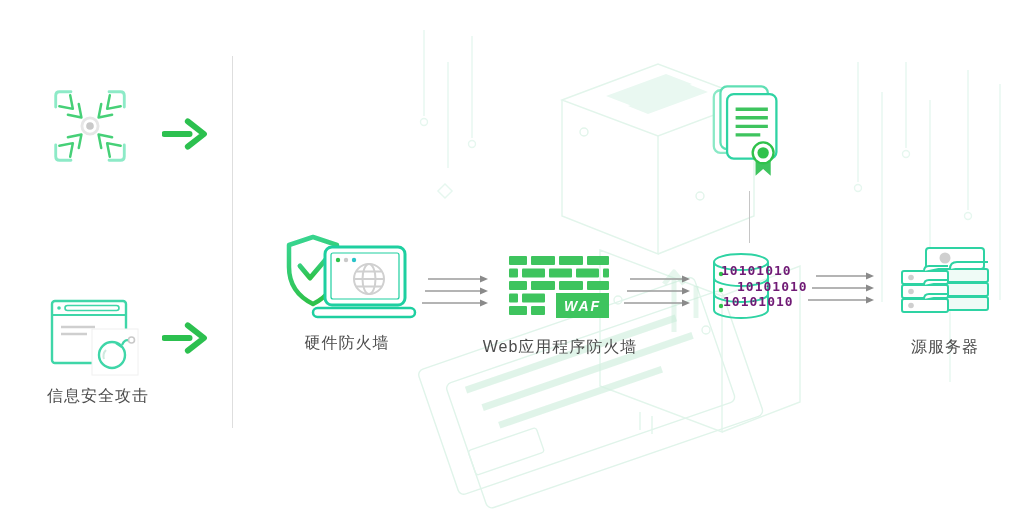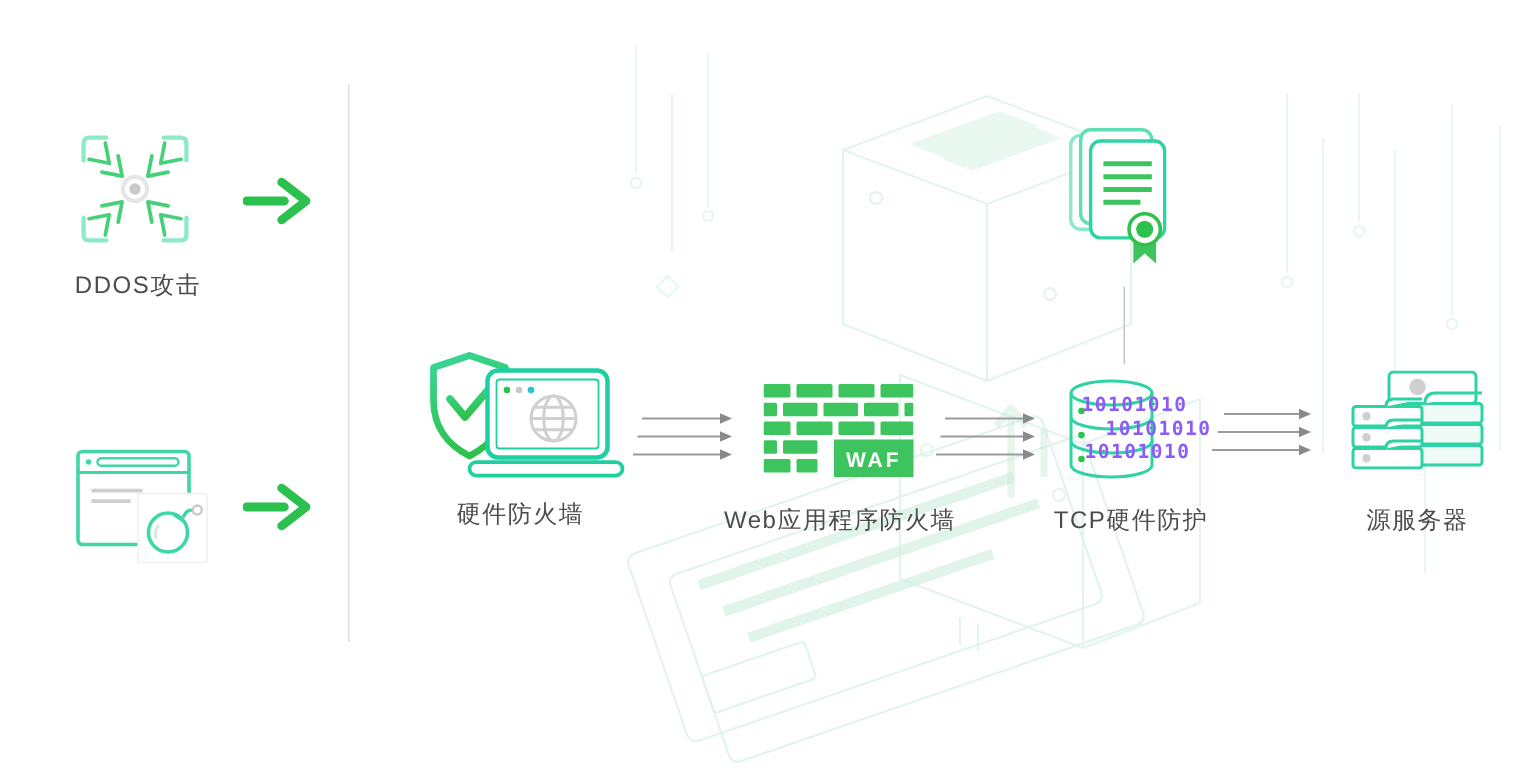--- a/index.html
+++ b/index.html
@@ -9,21 +9,21 @@
   .node{position:absolute;z-index:2;}
   .lbl{position:absolute;z-index:3;font-size:16px;color:#4c4c4c;text-align:center;
        letter-spacing:1px;white-space:nowrap;}
   .divider{position:absolute;z-index:1;width:1px;background:#dedede;}
   .connector{position:absolute;z-index:1;width:1px;background:#c6c6c6;}
   .waf-wall{position:absolute;z-index:2;}
   .waf-badge{position:absolute;right:0;bottom:0;width:53px;height:25px;background:#3ec45e;
              color:#ffffff;font-size:14px;font-weight:bold;letter-spacing:2px;
              display:flex;align-items:center;justify-content:center;}
   .binary{position:absolute;z-index:3;font-family:"DejaVu Sans Mono",monospace;
-          font-size:13px;font-weight:600;color:#8b5cf6;letter-spacing:1px;white-space:nowrap;}
+          font-size:13px;font-weight:600;color:#701a75;letter-spacing:1px;white-space:nowrap;}
 </style>
 </head>
 <body>
 
 <div class="stage">
 
   <svg class="bg" width="1024" height="512" viewBox="0 0 1024 512">
     <g stroke="#e2f5eb" stroke-width="1.4" fill="none">
 
       <path d="M562,100 L658,64 L754,100 L658,136 Z"></path>
@@ -93,40 +93,40 @@
       <path d="M65.2,30.2 L51,33 L53.8,18.8"></path>
       <path d="M74.2,21.2 L60,24 L62.8,9.8"></path>
       <path d="M18.8,53.8 L33,51 L30.2,65.2"></path>
       <path d="M9.8,62.8 L24,60 L21.2,74.2"></path>
       <path d="M65.2,53.8 L51,51 L53.8,65.2"></path>
       <path d="M74.2,62.8 L60,60 L62.8,74.2"></path>
     </g>
     <circle cx="42" cy="42" r="8.5" fill="#ffffff" stroke="#e6e6e6" stroke-width="3"></circle>
     <circle cx="42" cy="42" r="4" fill="#c9c9c9"></circle>
   </svg>
-  <div class="lbl" style="left:32px;top:180px;width:120px;">DDOS攻击</div>
 
   <svg class="node" style="left:162px;top:116px;" width="48" height="36" viewBox="0 0 52 40">
     <path d="M2,20 H30" stroke="#2cc04f" stroke-width="6.5" stroke-linecap="round" fill="none"></path>
     <path d="M28,6 L46,20 L28,34" stroke="#2cc04f" stroke-width="6.5" fill="none" stroke-linecap="round" stroke-linejoin="round"></path>
   </svg>
 
   <svg class="node" style="left:50px;top:295px;" width="90" height="82" viewBox="0 0 90 82">
     <rect x="2" y="6" width="74" height="62" rx="3" fill="#ffffff" stroke="#3fd6a8" stroke-width="2.4"></rect>
     <path d="M2,20 H76" stroke="#3fd6a8" stroke-width="2"></path>
     <circle cx="9" cy="13" r="1.8" fill="#3fd6a8"></circle>
     <rect x="15" y="10.5" width="54" height="5" rx="2.5" fill="none" stroke="#3fd6a8" stroke-width="1.6"></rect>
     <path d="M11,32 H45 M11,39 H37" stroke="#cfcfcf" stroke-width="2.5"></path>
     <rect x="42" y="34" width="46" height="46" fill="#ffffff" stroke="#f0f0f0" stroke-width="1"></rect>
     <circle cx="62" cy="60" r="13" fill="#ffffff" stroke="#3fd6a8" stroke-width="2.4"></circle>
     <path d="M66,48 l6,4" stroke="#3fd6a8" stroke-width="2.4"></path>
     <path d="M72,50 q3,-7 8,-4" stroke="#3fd6a8" stroke-width="2.2" fill="none"></path>
     <circle cx="81.5" cy="45" r="3" fill="#ffffff" stroke="#c9c9c9" stroke-width="1.6"></circle>
     <path d="M54,64 a9,9 0 0,1 2,-9" stroke="#cfe9df" stroke-width="2" fill="none"></path>
   </svg>
+  <div class="lbl" style="left:38px;top:386px;width:120px;">信息安全攻击</div>
 
   <svg class="node" style="left:162px;top:320px;" width="48" height="36" viewBox="0 0 52 40">
     <path d="M2,20 H30" stroke="#2cc04f" stroke-width="6.5" stroke-linecap="round" fill="none"></path>
     <path d="M28,6 L46,20 L28,34" stroke="#2cc04f" stroke-width="6.5" fill="none" stroke-linecap="round" stroke-linejoin="round"></path>
   </svg>
 
   <svg class="node" style="left:281px;top:233px;" width="136" height="88" viewBox="0 0 136 88">
     <defs>
       <linearGradient id="sg" x1="0" y1="0" x2="0.25" y2="1">
         <stop offset="0" stop-color="#38d695"></stop>
@@ -155,21 +155,21 @@
         <line x1="3" y1="17" x2="58" y2="17"></line>
         <line x1="0" y1="29" x2="58" y2="29"></line>
     </g>
     <g fill="#8a8a8a">
       <path d="M58,1.5 L66,5 L58,8.5 Z"></path>
         <path d="M58,13.5 L66,17 L58,20.5 Z"></path>
         <path d="M58,25.5 L66,29 L58,32.5 Z"></path>
     </g>
   </svg>
 
-  <div class="waf-wall" style="left:509px;top:256px;width:100px;height:62px;">
+  <div class="waf-wall" style="left:509px;top:256px;width:100px;height:62px;font-style:italic;">
     <svg width="100" height="62" viewBox="0 0 100 62">
       <g fill="#3ec45e">
         <rect x="0" y="0" width="18" height="9" rx="1"></rect>
           <rect x="22" y="0" width="24" height="9" rx="1"></rect>
         <rect x="50" y="0" width="24" height="9" rx="1"></rect>
           <rect x="78" y="0" width="22" height="9" rx="1"></rect>
         <rect x="0" y="12.5" width="9" height="9" rx="1"></rect>
           <rect x="13" y="12.5" width="23" height="9" rx="1"></rect>
         <rect x="40" y="12.5" width="23" height="9" rx="1"></rect>
           <rect x="67" y="12.5" width="23" height="9" rx="1"></rect>
@@ -226,21 +226,20 @@
         <path d="M3,58 a27,8 0 0,0 54,0"></path>
       </g>
       <circle cx="10" cy="22" r="2.2" fill="#2fc24b"></circle>
       <circle cx="10" cy="38" r="2.2" fill="#2fc24b"></circle>
       <circle cx="10" cy="54" r="2.2" fill="#2fc24b"></circle>
     </svg>
     <div class="binary" style="left:14px;top:11px;">10101010</div>
     <div class="binary" style="left:30px;top:27px;">10101010</div>
     <div class="binary" style="left:16px;top:42px;">10101010</div>
   </div>
-  <div class="lbl" style="left:694px;top:337px;width:120px;">TCP硬件防护</div>
 
   <svg class="node" style="left:808px;top:271px;" width="72" height="38" viewBox="0 0 72 38">
     <g stroke="#9b9b9b" stroke-width="1.3">
       <line x1="8" y1="5" x2="58" y2="5"></line>
         <line x1="4" y1="17" x2="58" y2="17"></line>
         <line x1="0" y1="29" x2="58" y2="29"></line>
     </g>
     <g fill="#8a8a8a">
       <path d="M58,1.5 L66,5 L58,8.5 Z"></path>
         <path d="M58,13.5 L66,17 L58,20.5 Z"></path>

